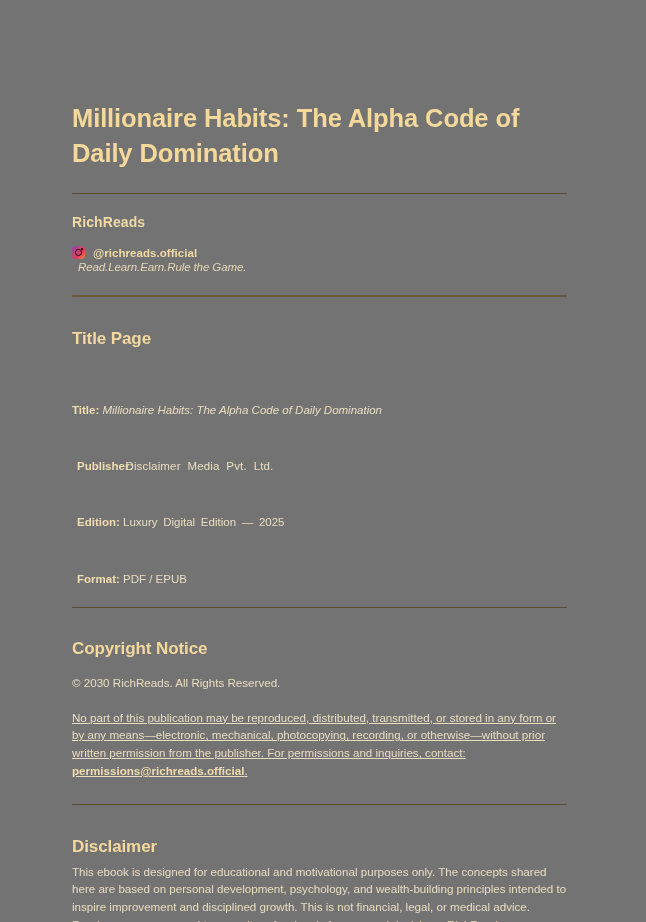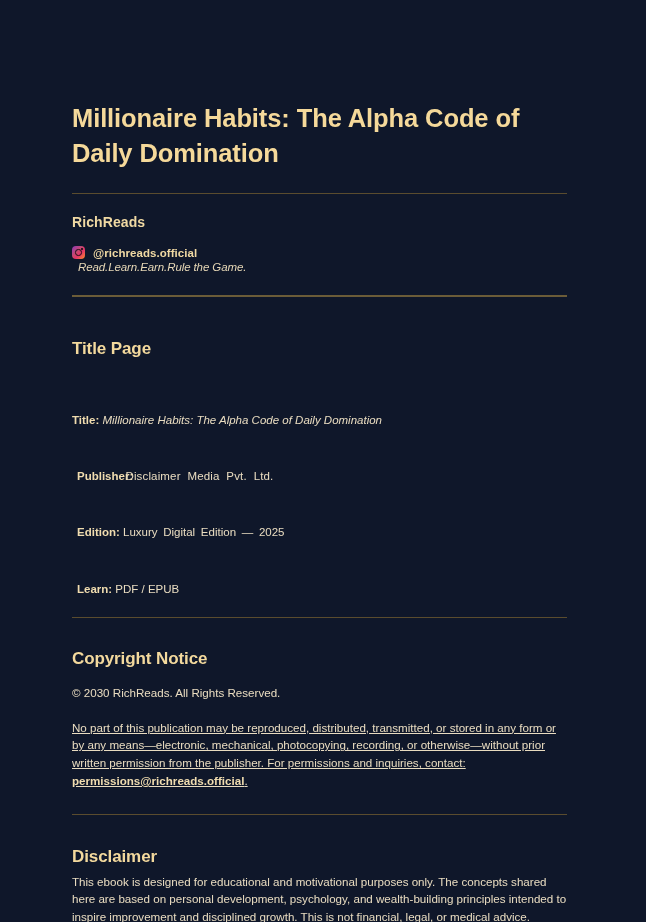--- a/index.html
+++ b/index.html
@@ -13,21 +13,21 @@
     background: #0d0c0a;
     font-family: "Liberation Sans", sans-serif;
     overflow: hidden;
   }
   .page {
     position: relative;
     width: 646px;
     height: 922px;
     box-sizing: border-box;
     padding: 0 72px;
-    background: #0f172a;
+    background: #737373;
   }
 
   
   .doc-title {
     margin: 0;
     padding-top: 101px;
     font-size: 25.5px;
     line-height: 35px;
     font-weight: bold;
     color: #f5d99a;
@@ -114,21 +114,21 @@
   }
 
   
   .section-heading {
     margin: 0;
     font-size: 17px;
     font-weight: bold;
     color: #f3d99d;
     letter-spacing: -0.1px;
   }
-  .h-titlepage { padding-top: 42px; }
+  .h-titlepage { padding-top: 32px; }
   .h-copyright { padding-top: 31px; }
   .h-disclaimer { padding-top: 32px; }
 
   
   .meta-list {
     padding-top: 13px;
   }
   .meta-line {
     font-size: 11.5px;
     line-height: 16.2px;
@@ -218,21 +218,21 @@
     </div>
     <div class="meta-line row-indent row-publisher">
       <span class="k">Publisher:</span>
       <span class="v">Disclaimer Media Pvt. Ltd.</span>
     </div>
     <div class="meta-line row-indent row-edition">
       <span class="k">Edition:</span>
       <span class="v">Luxury Digital Edition — 2025</span>
     </div>
     <div class="meta-line row-indent row-format">
-      <span class="k">Learn:</span>
+      <span class="k">Format:</span>
       <span class="v">PDF / EPUB</span>
     </div>
   </div>
 
   <div class="rule-wrap-3">
     <hr class="rule">
   </div>
 
   <h2 class="section-heading h-copyright">Copyright Notice</h2>
 

